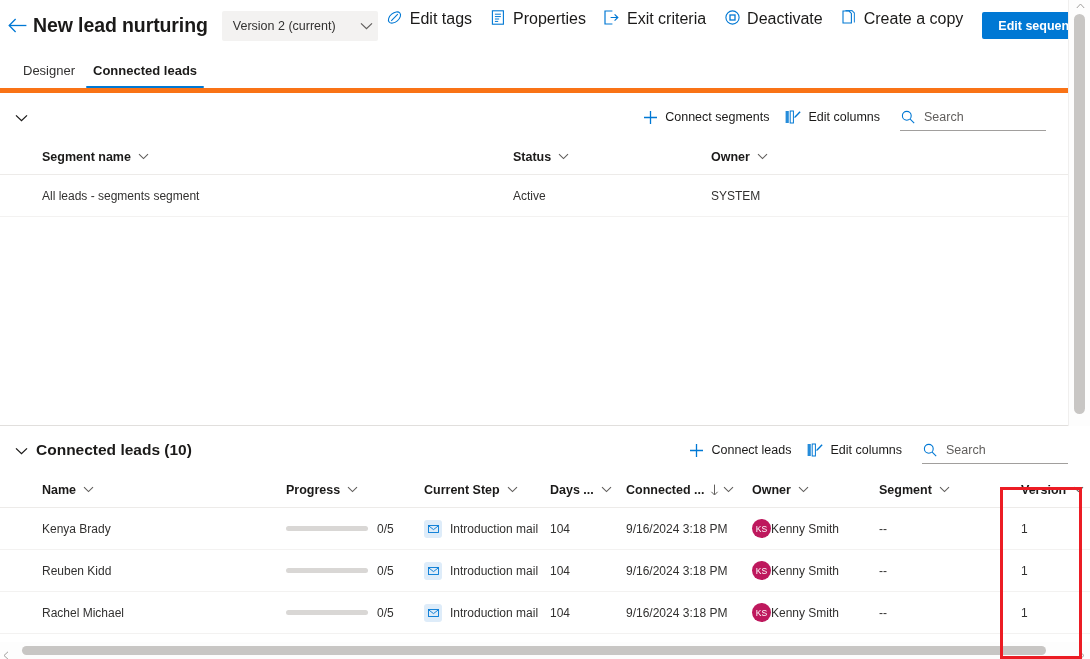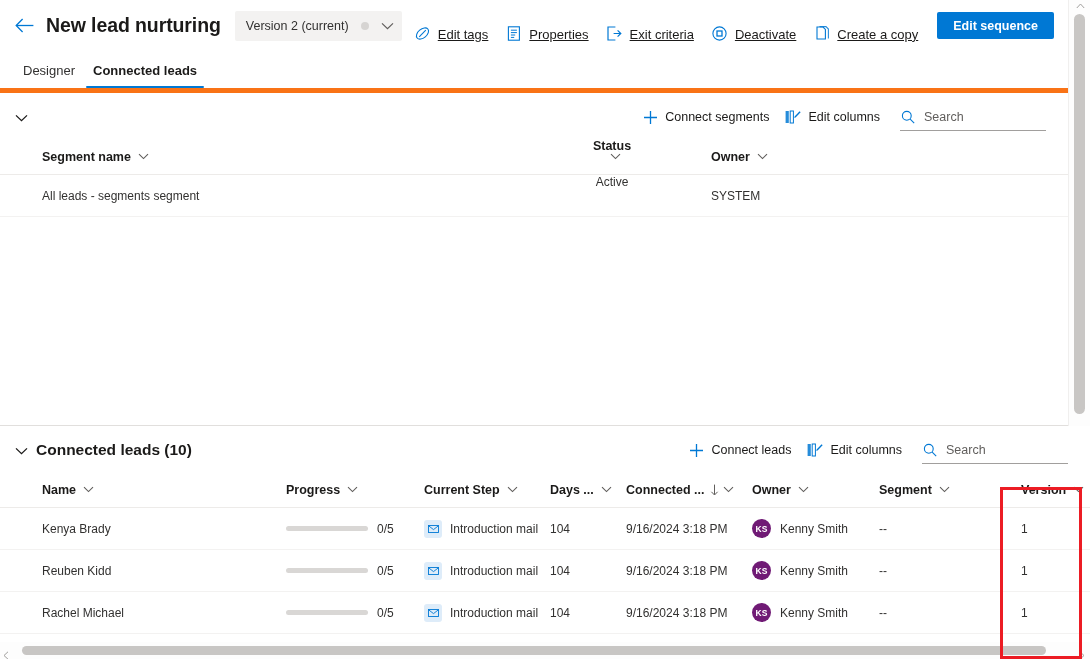--- a/index.html
+++ b/index.html
@@ -65,29 +65,28 @@
     display: flex; align-items: center;
   }
 
   .cmdbar {
     display: flex; align-items: center;
     margin-left: auto;
     padding-right: 14px;
     gap: 0px;
   }
   .cmd {
-    display: flex; align-items: flex-end;
+    display: flex; align-items: flex-start;
     height: 32px;
     padding: 0 9px;
-    font-size: 13px;
+    font-size: 16px;
     color: #1b1a19;
     cursor: pointer;
     white-space: nowrap;
     border-radius: 2px;
-    text-decoration: underline;
   }
   .cmd .ci {
     display: inline-flex; align-items: center; justify-content: center;
     margin-right: 7px;
     width: 16px; height: 16px;
   }
   .primary-btn {
     margin-left: 10px;
     height: 27px;
     background: #0078d4;
@@ -221,21 +220,21 @@
   }
   .grid-row .gc {
     display: flex; align-items: center;
     white-space: nowrap;
     overflow: hidden;
     height: 100%;
   }
 
   
   .seg-col-name   { width: 513px; padding-left: 42px; }
-  .seg-col-status { width: 198px; flex-direction: column; }
+  .seg-col-status { width: 198px; }
   .seg-col-owner  { width: 260px; }
 
   .seg-area {
     position: absolute;
     left: 0; top: 95px;
     width: 1068px;
     height: 330px;
     background: #ffffff;
   }
   .seg-body-fill {
@@ -285,26 +284,25 @@
     width: 18px; height: 18px;
     background: #deecf9;
     border-radius: 3px;
     display: flex; align-items: center; justify-content: center;
     margin-right: 8px;
     flex: 0 0 auto;
   }
   .avatar {
     width: 19px; height: 19px;
     border-radius: 50%;
-    background: #701a75;
+    background: #be185d;
     color: #ffffff;
     font-size: 8.5px;
-    font-weight: 700;
+    font-weight: 400;
     display: flex; align-items: center; justify-content: center;
-    margin-right: 9px;
     flex: 0 0 auto;
     letter-spacing: 0.2px;
   }
 
   
   .red-box {
     position: absolute;
     left: 1000px; top: 487px;
     width: 82px; height: 172px;
     border: 3px solid #ec1c24;

